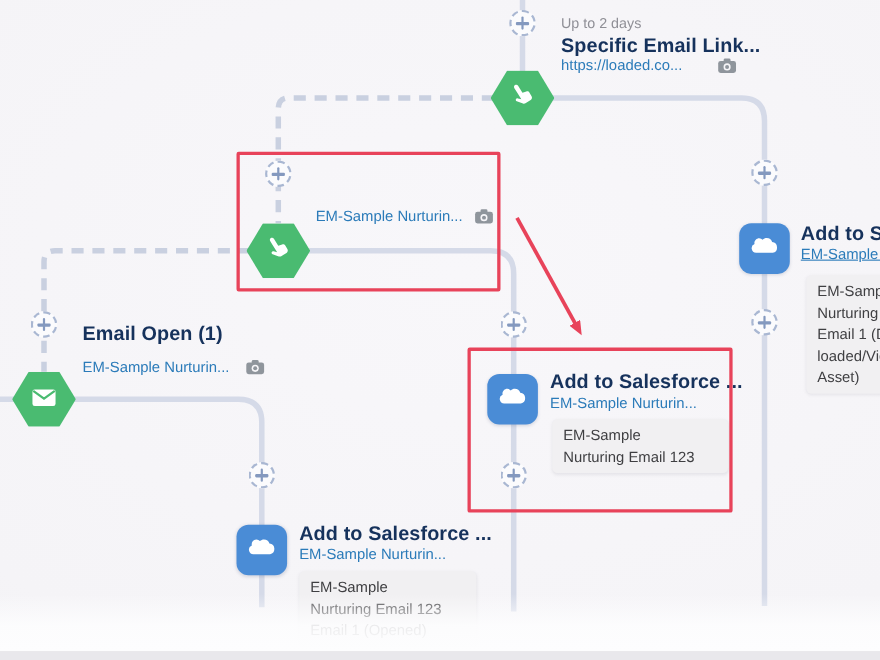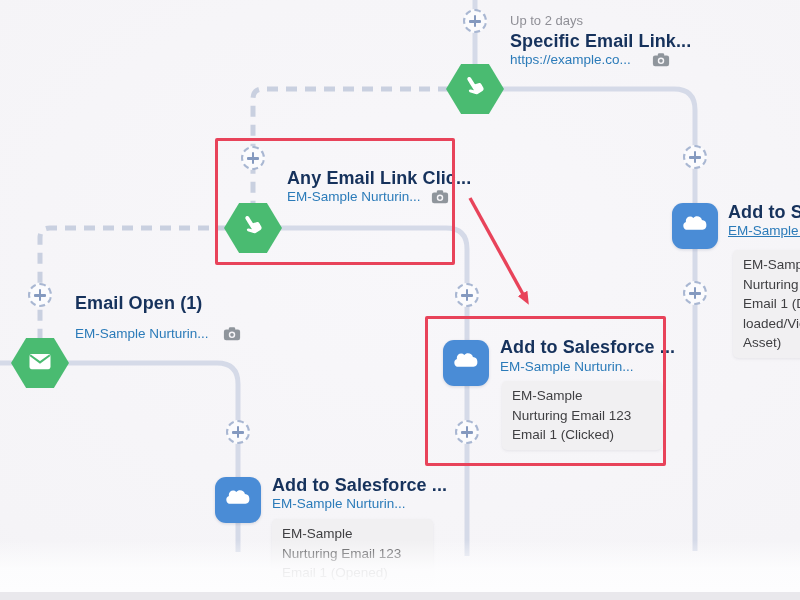--- a/index.html
+++ b/index.html
@@ -100,40 +100,39 @@
     <span>
       <svg width="30" height="30" viewBox="0 0 24 24">
           <g transform="rotate(-32 12 12)">
             <path fill="#fff" d="M9.9 7.1V4.2c0-.9.7-1.6 1.6-1.6s1.6.7 1.6 1.6v6l2.9.7c.9.2 1.5 1 1.5 1.9l-.1 3c0 1.1-.9 2-2 2h-4.5c-.6 0-1.2-.3-1.6-.8l-3-3.7c-.4-.5-.3-1.2.2-1.6.5-.4 1.2-.3 1.6.2l1.8 1.9V7.1z"></path>
           </g>
         </svg>
     </span>
   </div>
   <div class="node-sub" style="left:510px;top:13px">Up to 2 days</div>
   <div class="node-title" style="left:510px;top:31px">Specific Email Link...</div>
-  <div class="node-link" style="left:510px;top:52px">https://example.co...</div>
+  <div class="node-link" style="left:510px;top:52px">https://loaded.co...</div>
   <div class="cam" style="left:652px;top:52px">
     <svg width="18" height="15" viewBox="0 0 20 16">
         <rect x="1" y="3.5" width="18" height="12" rx="2.5" fill="#8f959c"></rect>
         <rect x="6.5" y="1" width="7" height="4.5" rx="1.5" fill="#8f959c"></rect>
         <circle cx="10" cy="9.5" r="3.6" fill="#f6f5f8"></circle>
         <circle cx="10" cy="9.5" r="2" fill="#8f959c"></circle>
       </svg>
   </div>
 
   <div class="hex" style="left:224px;top:203px">
     <span>
       <svg width="30" height="30" viewBox="0 0 24 24">
           <g transform="rotate(-32 12 12)">
             <path fill="#fff" d="M9.9 7.1V4.2c0-.9.7-1.6 1.6-1.6s1.6.7 1.6 1.6v6l2.9.7c.9.2 1.5 1 1.5 1.9l-.1 3c0 1.1-.9 2-2 2h-4.5c-.6 0-1.2-.3-1.6-.8l-3-3.7c-.4-.5-.3-1.2.2-1.6.5-.4 1.2-.3 1.6.2l1.8 1.9V7.1z"></path>
           </g>
         </svg>
     </span>
   </div>
-  <div class="node-title" style="left:287px;top:168px">Any Email Link Clic...</div>
   <div class="node-link" style="left:287px;top:189px">EM-Sample Nurturin...</div>
   <div class="cam" style="left:431px;top:189px">
     <svg width="18" height="15" viewBox="0 0 20 16">
         <rect x="1" y="3.5" width="18" height="12" rx="2.5" fill="#8f959c"></rect>
         <rect x="6.5" y="1" width="7" height="4.5" rx="1.5" fill="#8f959c"></rect>
         <circle cx="10" cy="9.5" r="3.6" fill="#f6f5f8"></circle>
         <circle cx="10" cy="9.5" r="2" fill="#8f959c"></circle>
       </svg>
   </div>
 
@@ -178,21 +177,20 @@
       <svg width="34" height="34" viewBox="0 0 24 24">
           <path fill="#fff" d="M16.9 9.2a3.7 3.7 0 0 0-3.5-2.6c-1 0-1.9.4-2.6 1.1a3 3 0 0 0-2.2-1c-1.7 0-3.1 1.4-3.1 3.1l.1.7a2.9 2.9 0 0 0 1 5.6h10.7a3.5 3.5 0 0 0-.4-6.9z"></path>
         </svg>
     </span>
   </div>
   <div class="node-title" style="left:500px;top:337px">Add to Salesforce ...</div>
   <div class="node-link" style="left:500px;top:359px">EM-Sample Nurturin...</div>
   <div class="gray-box" style="left:502px;top:381px;width:140px">
     <div>EM-Sample</div>
     <div>Nurturing Email 123</div>
-    <div>Email 1 (Clicked)</div>
   </div>
 
   <div class="sficon" style="left:215px;top:477px">
     <span>
       <svg width="34" height="34" viewBox="0 0 24 24">
           <path fill="#fff" d="M16.9 9.2a3.7 3.7 0 0 0-3.5-2.6c-1 0-1.9.4-2.6 1.1a3 3 0 0 0-2.2-1c-1.7 0-3.1 1.4-3.1 3.1l.1.7a2.9 2.9 0 0 0 1 5.6h10.7a3.5 3.5 0 0 0-.4-6.9z"></path>
         </svg>
     </span>
   </div>
   <div class="node-title" style="left:272px;top:475px">Add to Salesforce ...</div>

